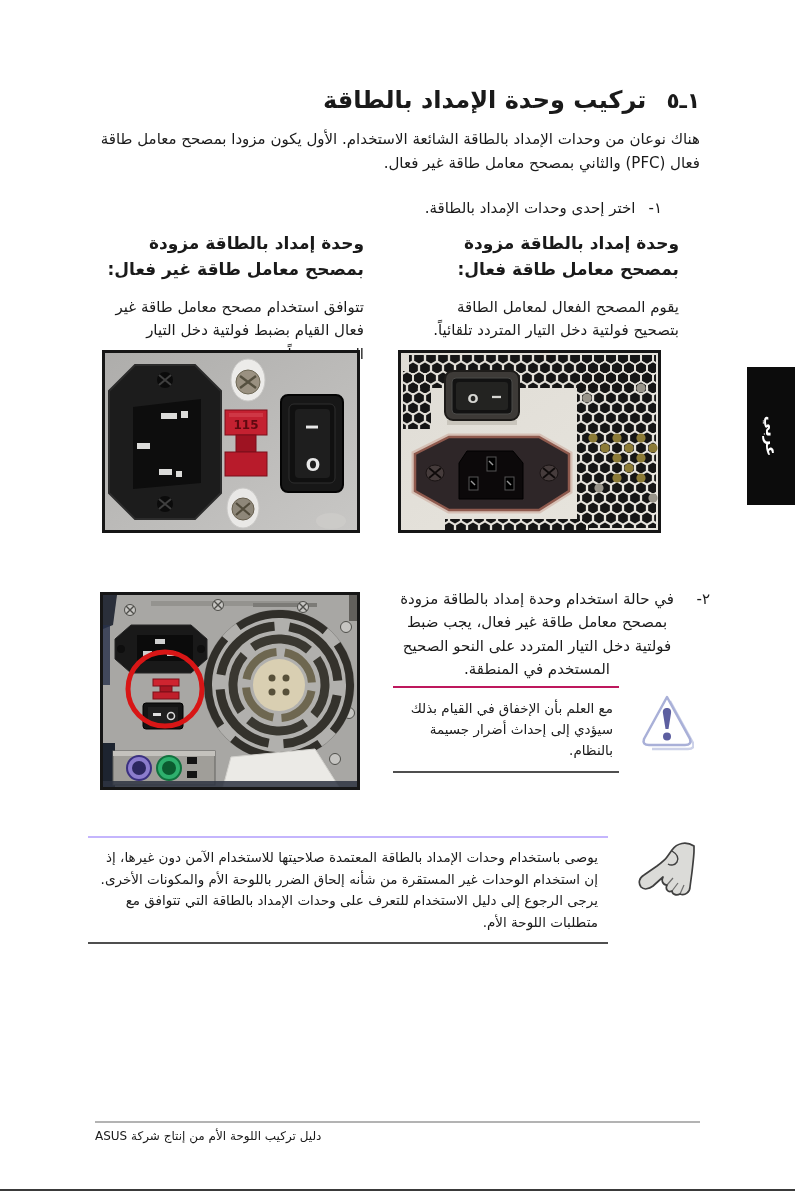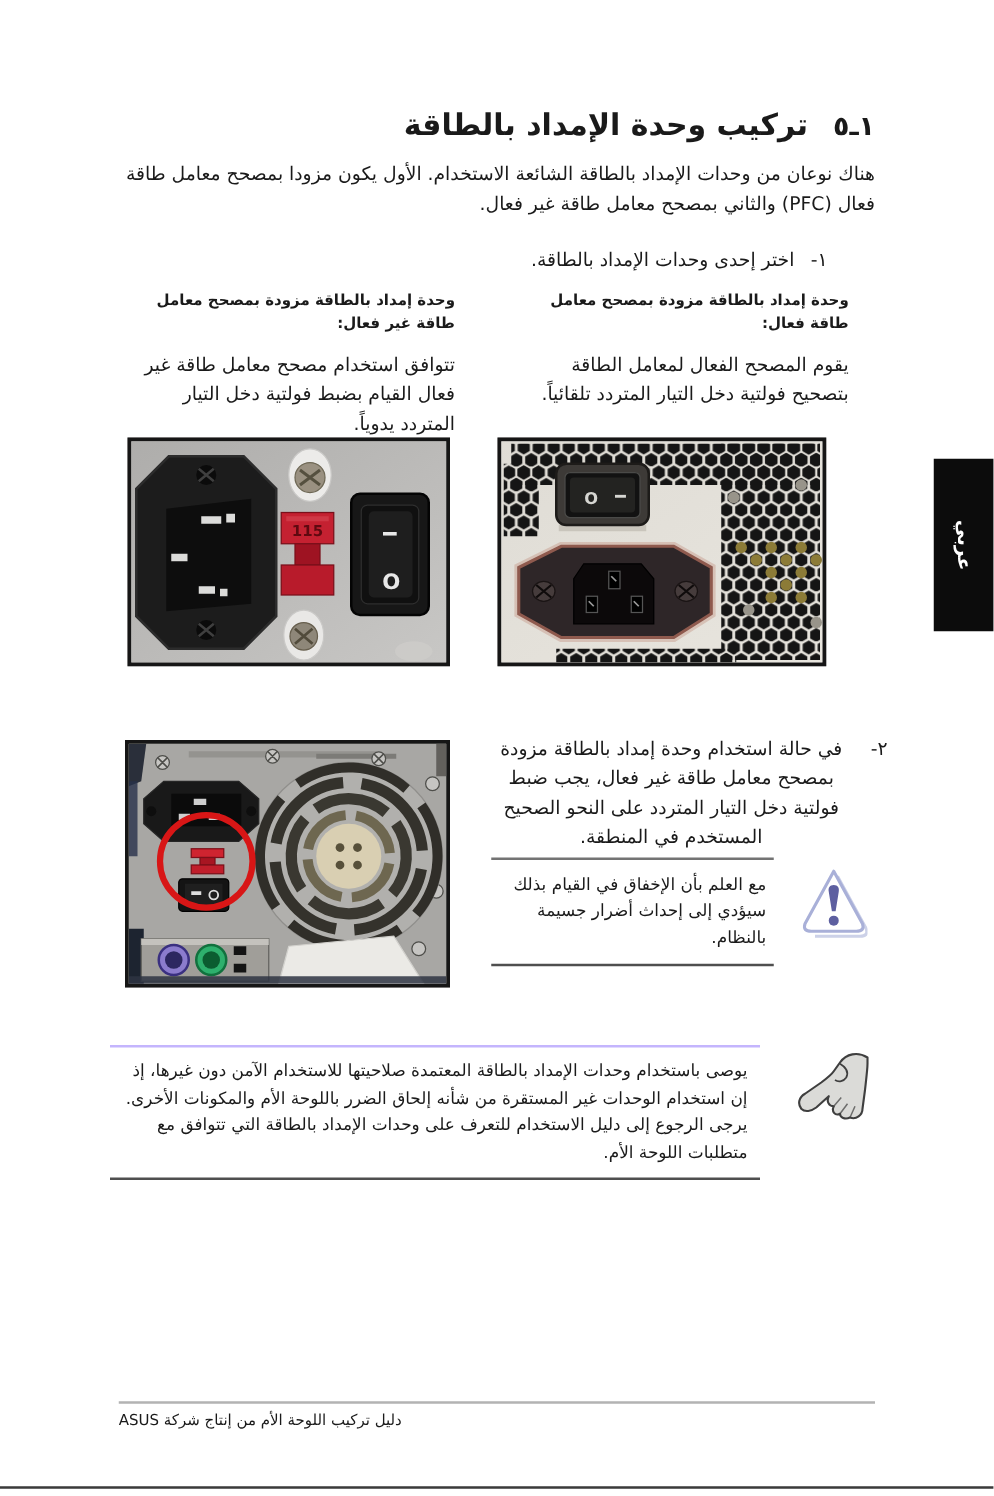--- a/index.html
+++ b/index.html
@@ -11,32 +11,32 @@
 
   .intro{position:absolute;top:127px;right:95px;width:607px;margin:0;font-size:15px;line-height:1.6;text-align:right;}
 
   .step{position:absolute;display:flex;gap:13px;font-size:15px;line-height:1.55;}
   .step1{top:197px;right:133px;}
   .step2{top:588px;right:85px;width:332px;}
   .step .step-text{text-align:center;}
   .step2 .step-text{width:293px;}
 
   .col{position:absolute;top:231px;text-align:right;}
-  .col h3{margin:0;font-size:12px;line-height:1.5;font-weight:bold;}
+  .col h3{margin:0;font-size:17px;line-height:1.5;font-weight:bold;}
   .col p{margin:14px 0 0 0;font-size:15px;line-height:1.55;}
   .col-active{right:116px;width:246px;}
   .col-passive{left:102px;width:262px;}
 
   .photo{position:absolute;border:3px solid #161616;background:#b5b4b2;}
   .photo svg{display:block;}
   .photo1{left:102px;top:350px;}
   .photo2{left:398px;top:350px;}
   .photo3{left:100px;top:592px;}
 
-  .warn-box{position:absolute;top:686px;left:393px;width:214px;border-top:2px solid #737373;border-bottom:2px solid #4f4f4f;padding:10px 6px;}
+  .warn-box{position:absolute;top:686px;left:393px;width:214px;border-top:2px solid #be185d;border-bottom:2px solid #4f4f4f;padding:10px 6px;}
   .warn-box p{margin:0;font-size:13.5px;line-height:1.55;text-align:right;}
   .warn-icon{position:absolute;left:640px;top:692px;}
 
   .note-box{position:absolute;top:836px;left:88px;width:500px;border-top:2px solid #c4b5fd;border-bottom:2px solid #4f4f4f;padding:9px 10px;}
   .note-box p{margin:0;font-size:13.5px;line-height:1.6;text-align:right;}
   .note-icon{position:absolute;left:636px;top:842px;}
 
   .footer-rule{position:absolute;top:1121px;left:95px;width:605px;height:2px;background:#b3b3b3;}
   .footer-text{position:absolute;top:1129px;left:95px;font-size:12px;white-space:nowrap;}
   .bottom-artifact{position:absolute;top:1189px;left:0;width:795px;height:2px;background:#3a3a3a;}

